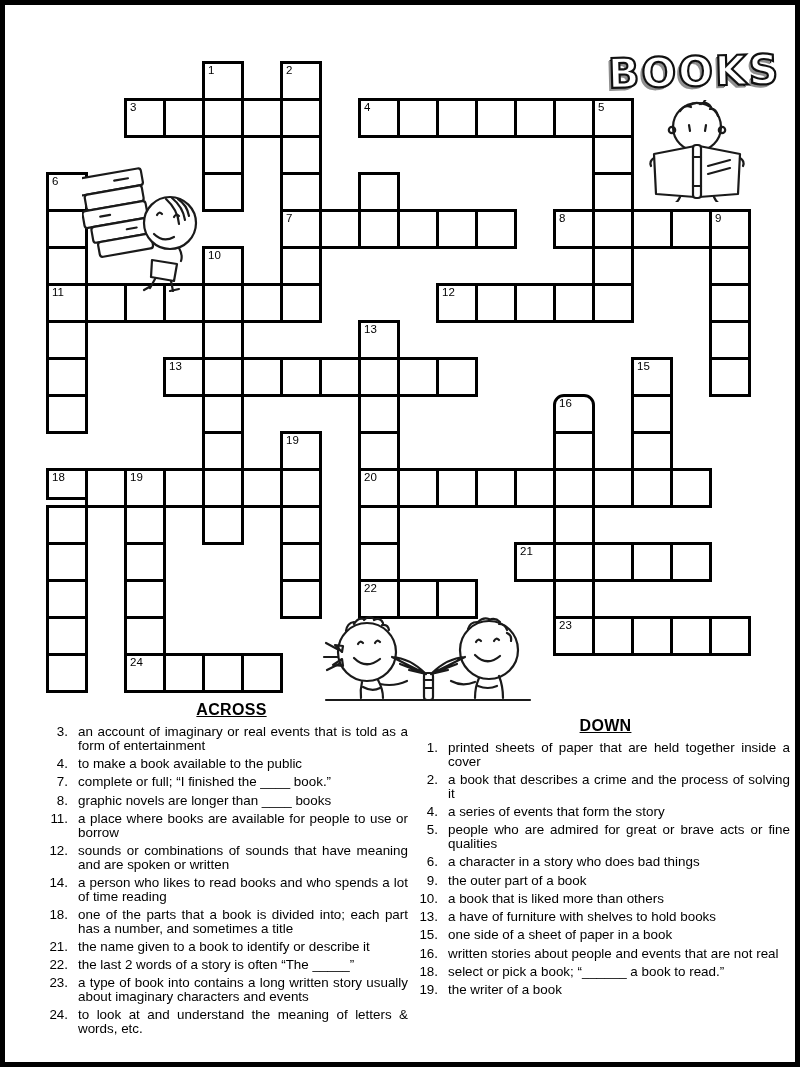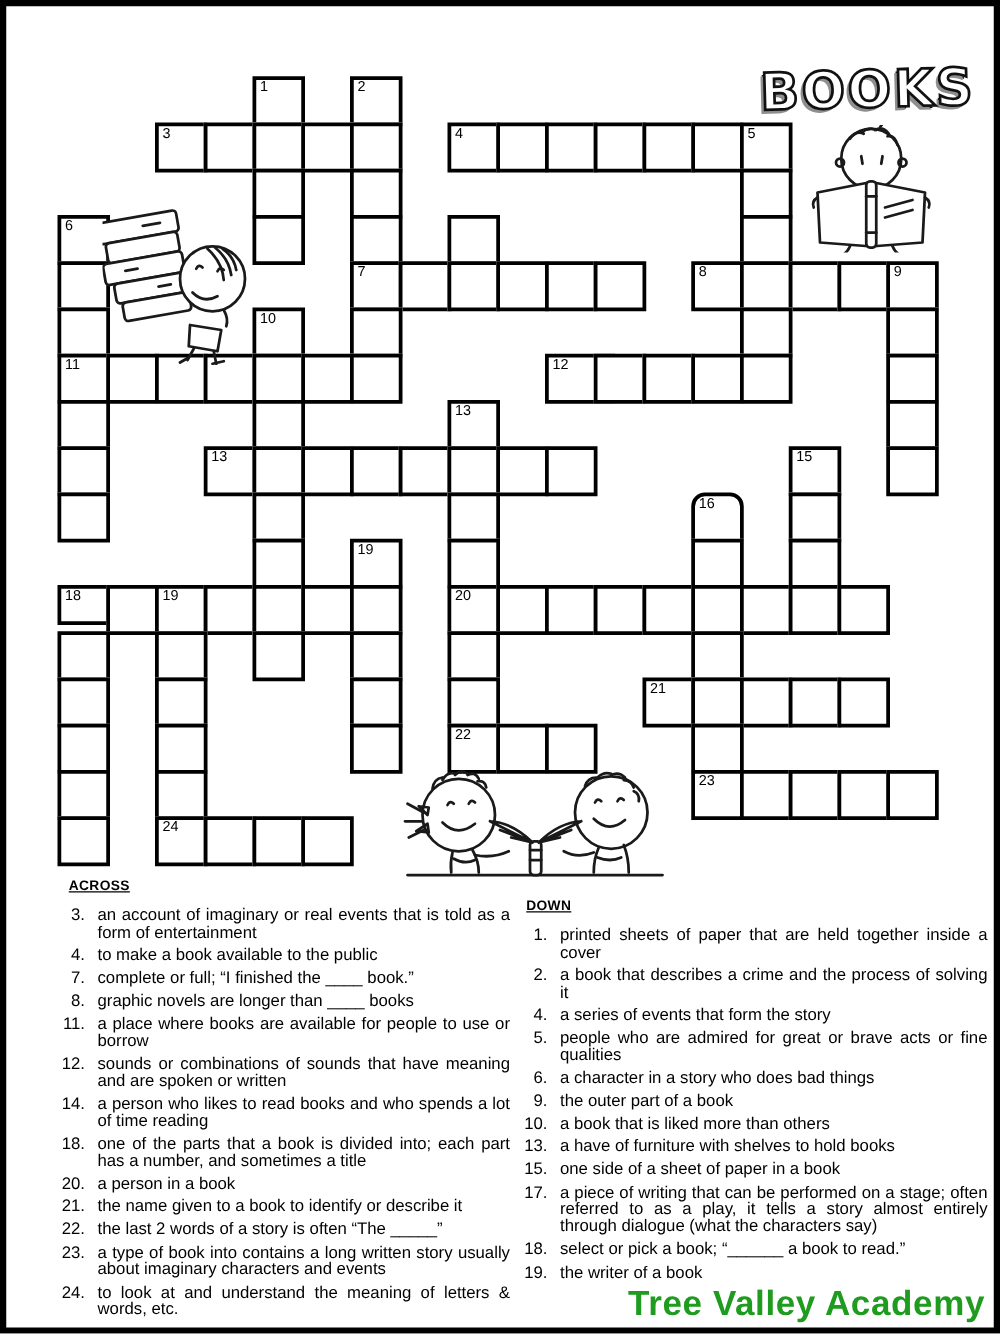--- a/index.html
+++ b/index.html
@@ -13,22 +13,22 @@
          color:#fff;-webkit-text-stroke:2.2px #111;letter-spacing:2px;
          text-shadow:-3px 3px 0 #8f8f8f,-2px 2px 0 #111;transform:rotate(-1.5deg);}
 
   
   #grid{position:absolute;left:0;top:0;width:800px;height:720px;}
   .cell{position:absolute;box-sizing:border-box;border:3px solid #000;background:#fff;}
   .cnum{position:absolute;top:0px;left:3px;font-size:11.5px;line-height:13px;font-weight:400;}
 
   
   .clues{position:absolute;font-size:13.4px;line-height:13.7px;}
-  .clues h2{margin:0 0 6px 0;font-size:11px;line-height:19px;text-decoration:underline;
-            letter-spacing:.3px;}
+  .clues h2{margin:0 0 6px 0;font-size:16px;line-height:19px;text-decoration:underline;
+            letter-spacing:.3px;text-align:center;}
   .clues.across{left:42px;top:700px;width:366px;}
   .clues.across h2{margin-left:13px;}
   .clues.down{left:412px;top:716px;width:378px;}
   .clues.down h2{margin-left:9px;}
   .clue{display:flex;margin-bottom:4.6px;}
   .clue .num{flex:0 0 26px;text-align:right;margin-right:10px;}
   .clue .txt{flex:1;text-align:justify;}
 
   
   .footer{position:absolute;right:12px;top:1027px;font-size:28px;font-weight:700;
@@ -317,24 +317,20 @@
         </div>
         <div class="clue">
           <span class="num">14.</span>
           <span class="txt">a person who likes to read books and who spends a lot of time reading</span>
         </div>
         <div class="clue">
           <span class="num">18.</span>
           <span class="txt">one of the parts that a book is divided into; each part has a number, and sometimes a title</span>
         </div>
         <div class="clue">
-          <span class="num">20.</span>
-          <span class="txt">a person in a book</span>
-        </div>
-        <div class="clue">
           <span class="num">21.</span>
           <span class="txt">the name given to a book to identify or describe it</span>
         </div>
         <div class="clue">
           <span class="num">22.</span>
           <span class="txt">the last 2 words of a story is often “The _____”</span>
         </div>
         <div class="clue">
           <span class="num">23.</span>
           <span class="txt">a type of book into contains a long written story usually about imaginary characters and events</span>
@@ -379,28 +375,27 @@
         </div>
         <div class="clue">
           <span class="num">13.</span>
           <span class="txt">a have of furniture with shelves to hold books</span>
         </div>
         <div class="clue">
           <span class="num">15.</span>
           <span class="txt">one side of a sheet of paper in a book</span>
         </div>
         <div class="clue">
-          <span class="num">17.</span>
-          <span class="txt">a piece of writing that can be performed on a stage; often referred to as a play, it tells a story almost entirely through dialogue (what the characters say)</span>
+          <span class="num">16.</span>
+          <span class="txt">written stories about people and events that are not real</span>
         </div>
         <div class="clue">
           <span class="num">18.</span>
           <span class="txt">select or pick a book; “______ a book to read.”</span>
         </div>
         <div class="clue">
           <span class="num">19.</span>
           <span class="txt">the writer of a book</span>
         </div>
       </div>
   </section>
 
-  <div class="footer" style="color: rgb(31, 155, 31);">Tree Valley Academy</div>
 </div>
 
 </body></html>

